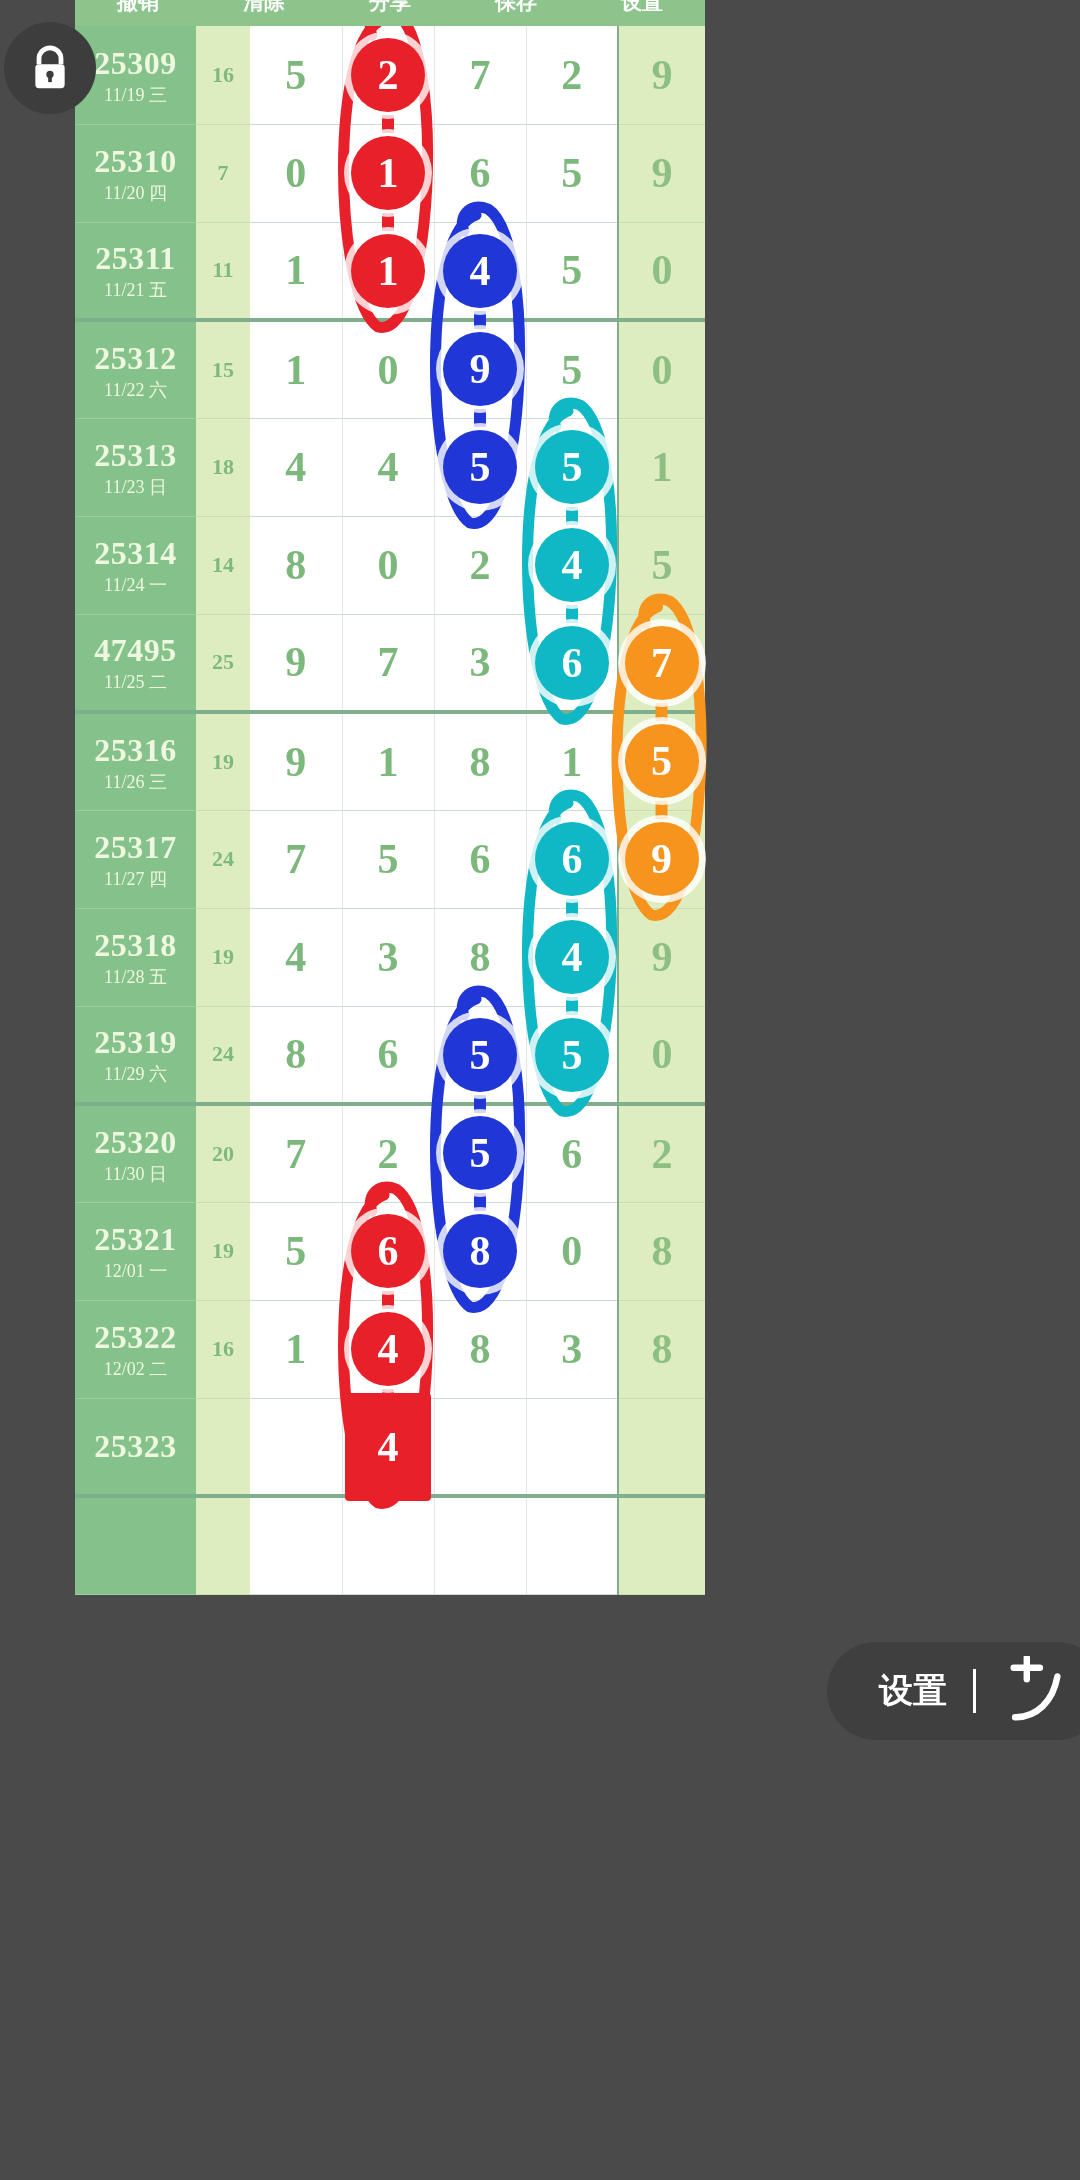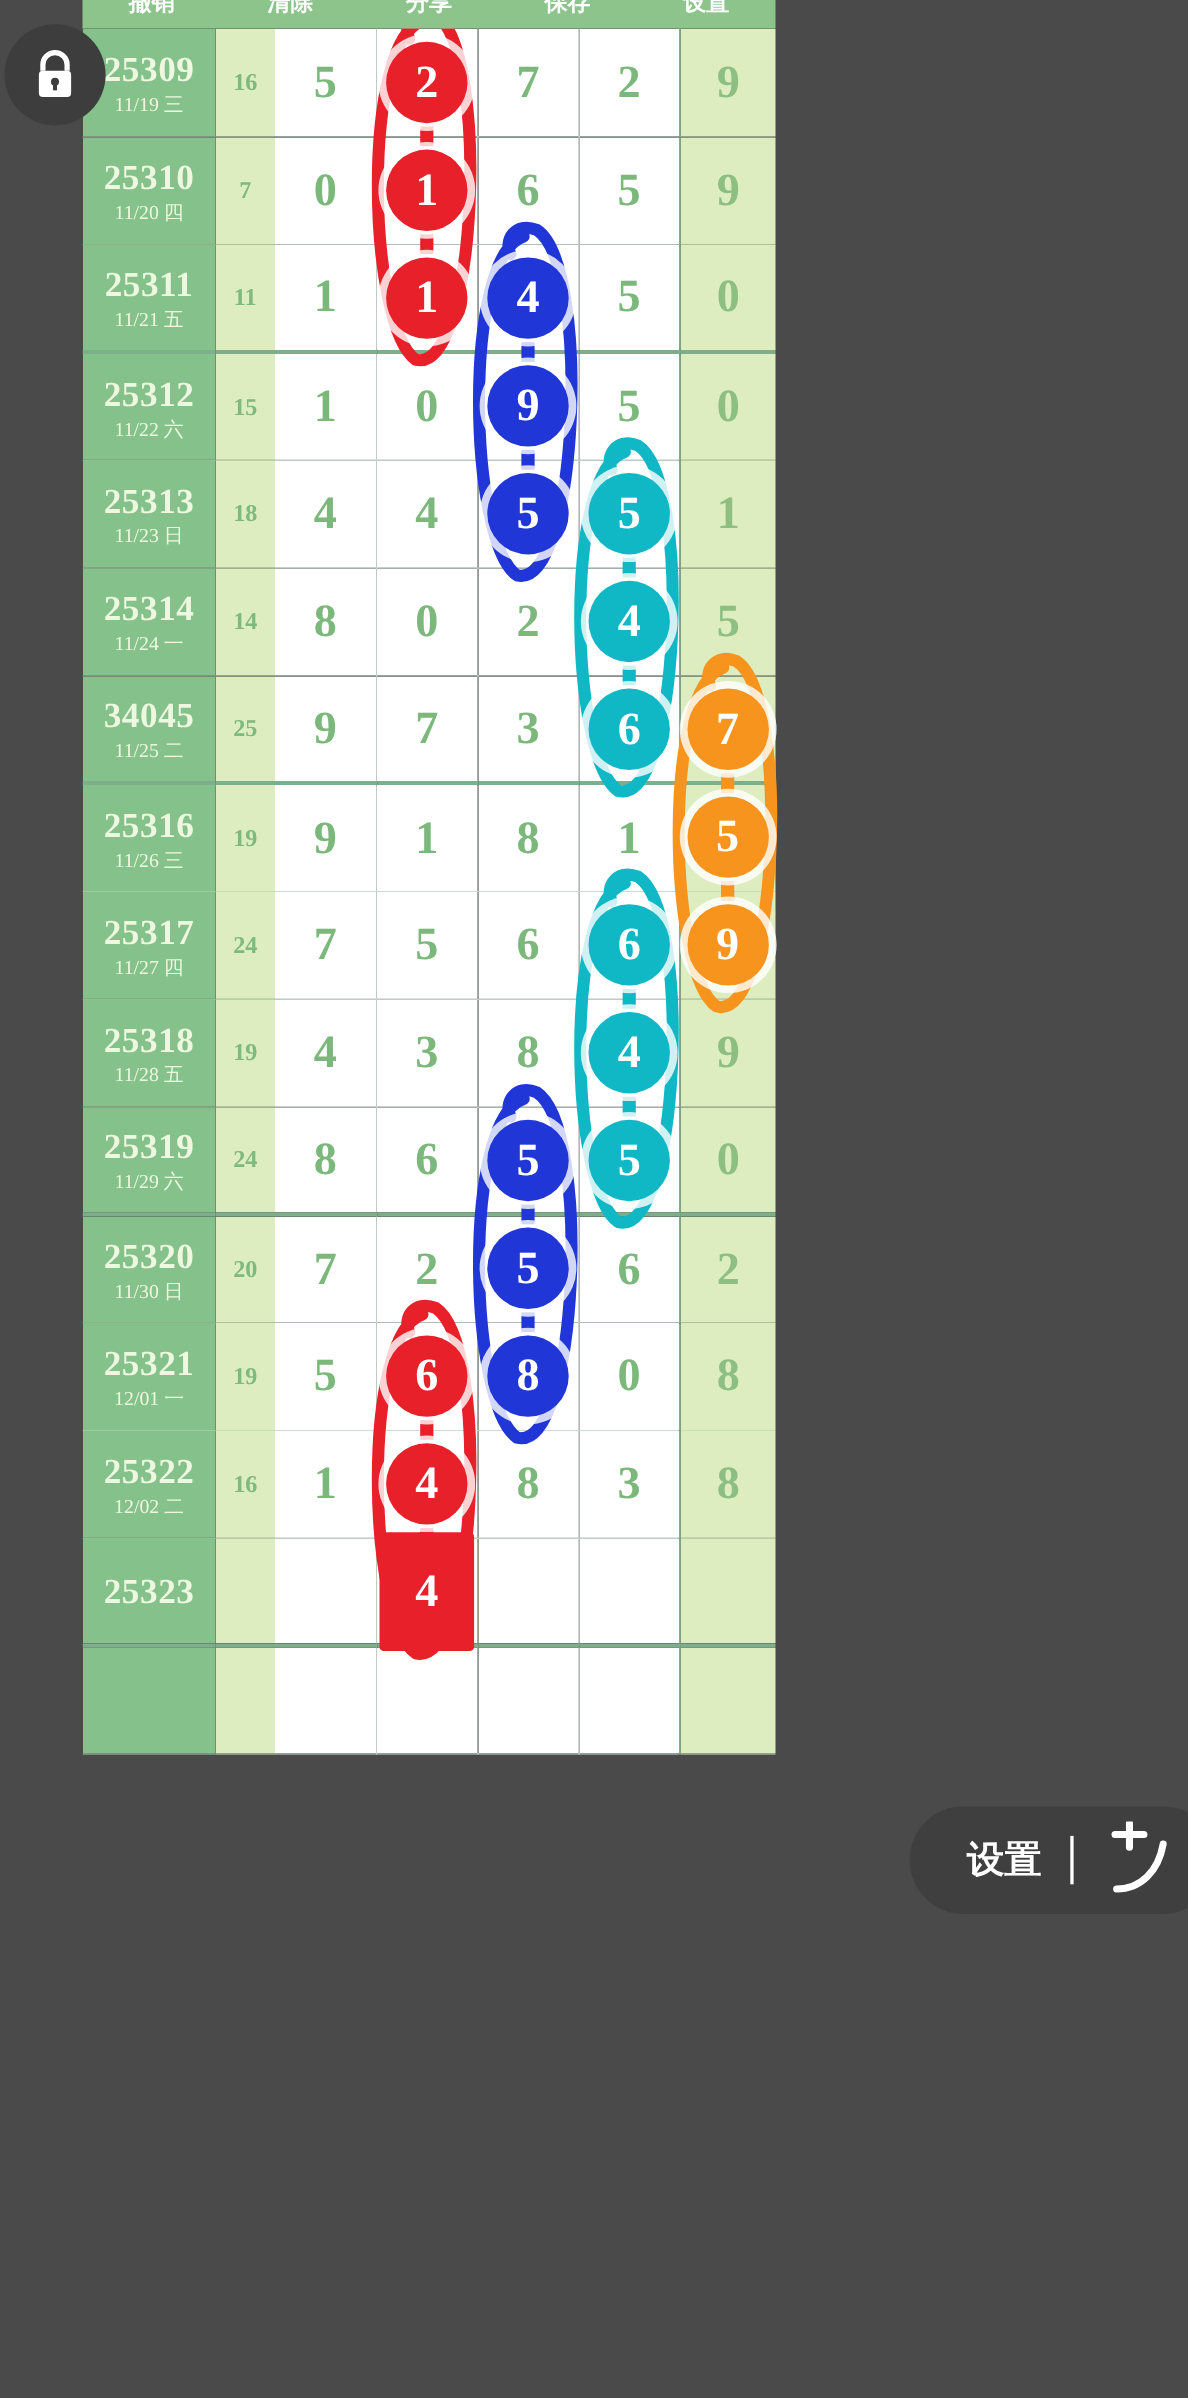--- a/index.html
+++ b/index.html
@@ -188,21 +188,21 @@
           </td>
           <td class="c-sum">14</td>
           <td class="c-num">8</td>
           <td class="c-num">0</td>
           <td class="c-num">2</td>
           <td class="c-num">4</td>
           <td class="c-last">5</td>
         </tr>
         <tr class="row sep">
           <td class="c-issue">
-            <div class="iss">34045</div>
+            <div class="iss">47495</div>
             <div class="dt">11/25 二</div>
           </td>
           <td class="c-sum">25</td>
           <td class="c-num">9</td>
           <td class="c-num">7</td>
           <td class="c-num">3</td>
           <td class="c-num">6</td>
           <td class="c-last">7</td>
         </tr>
         <tr class="row">

